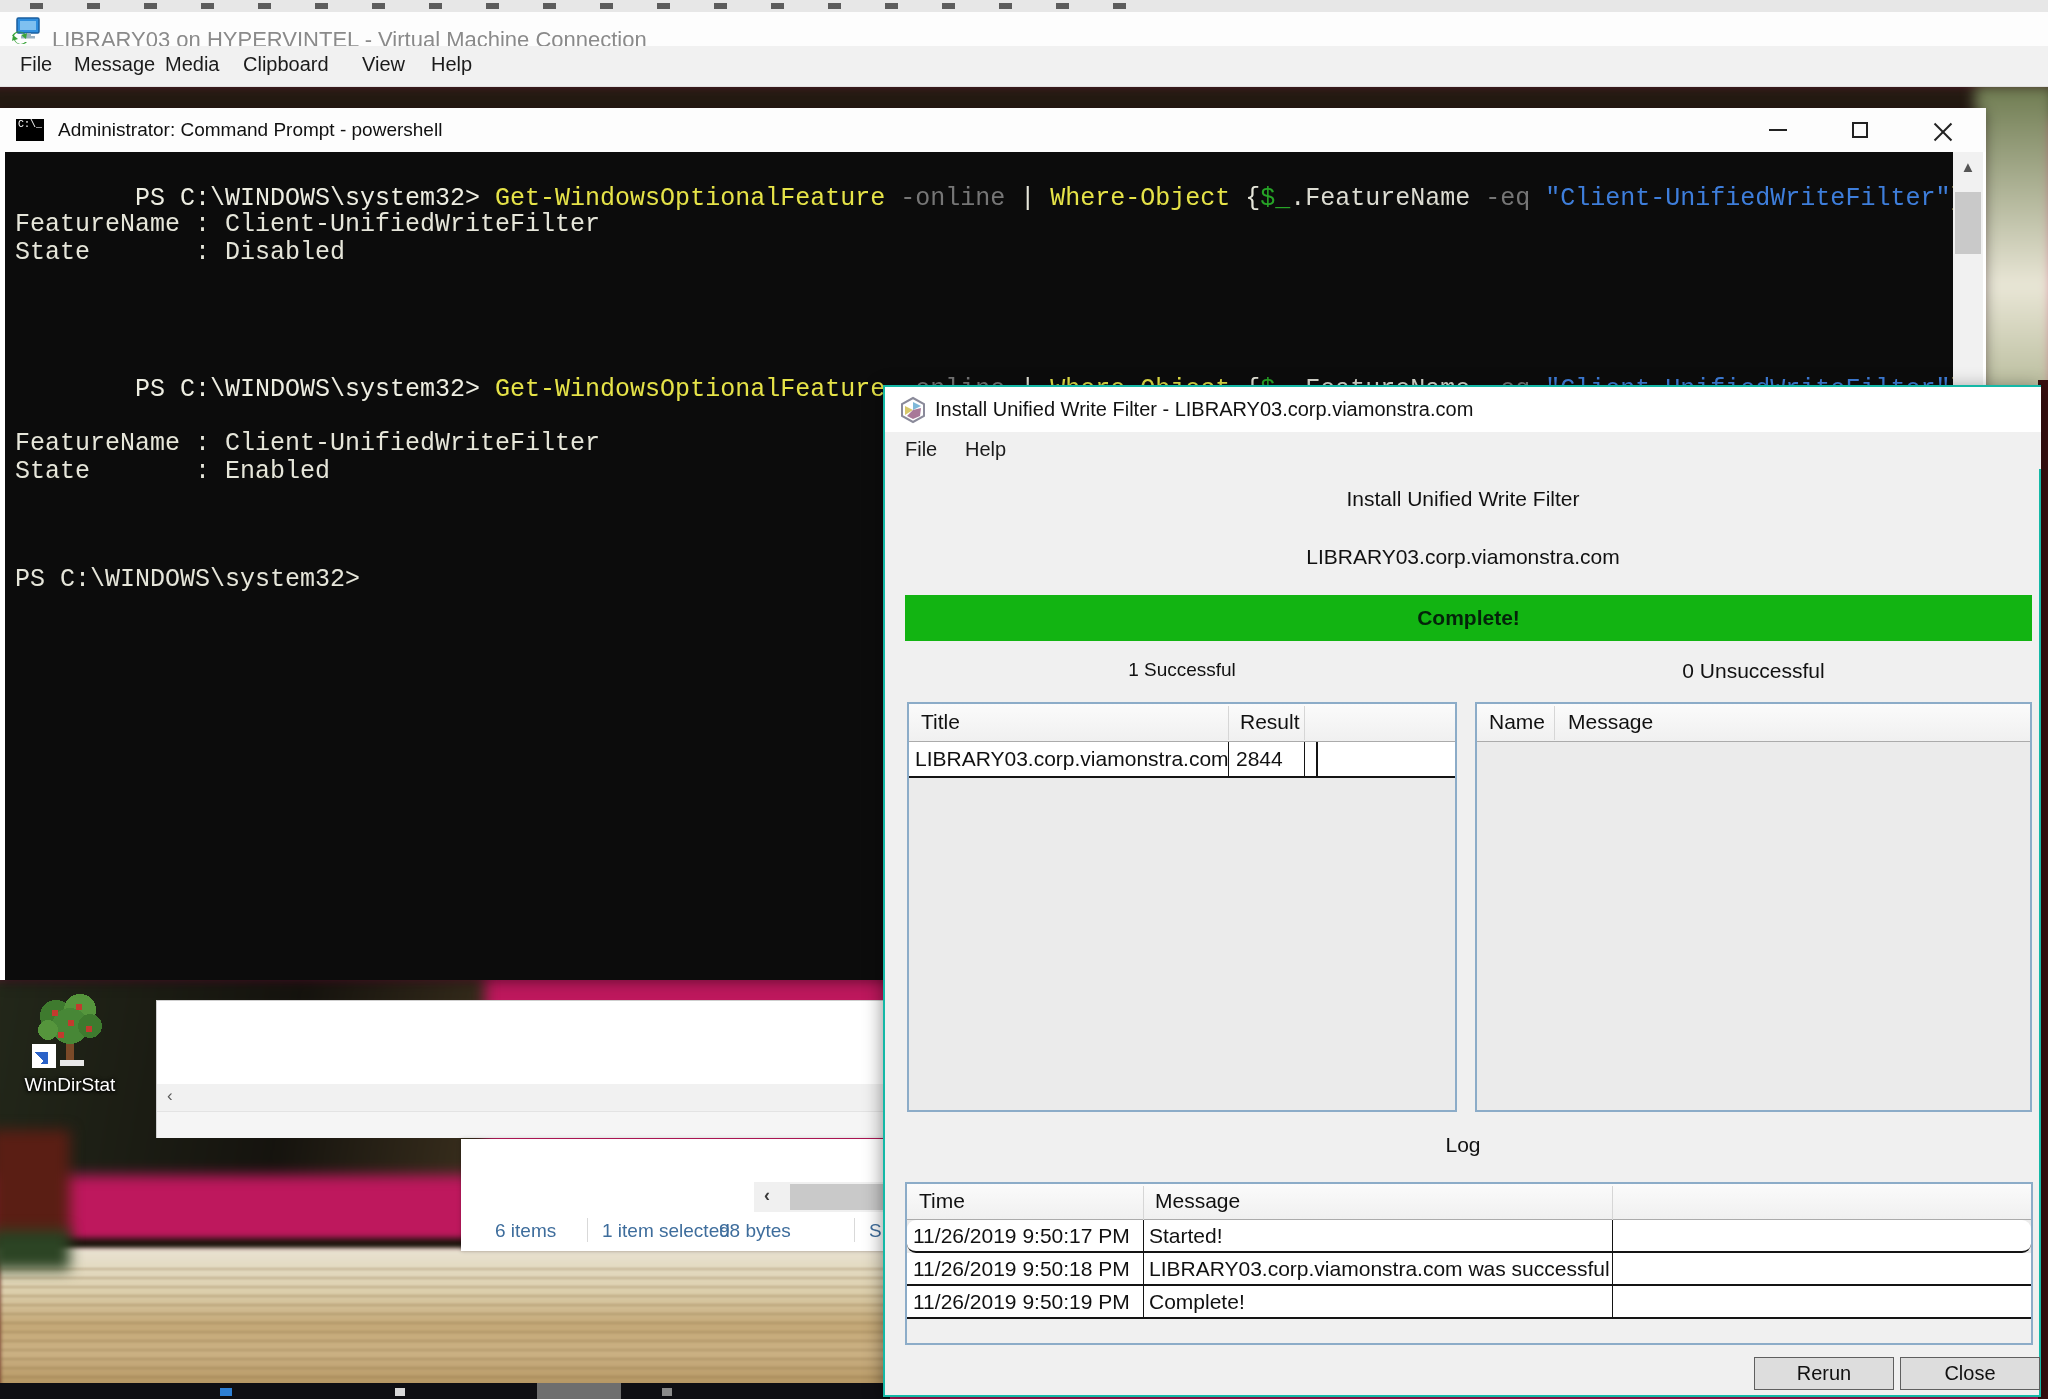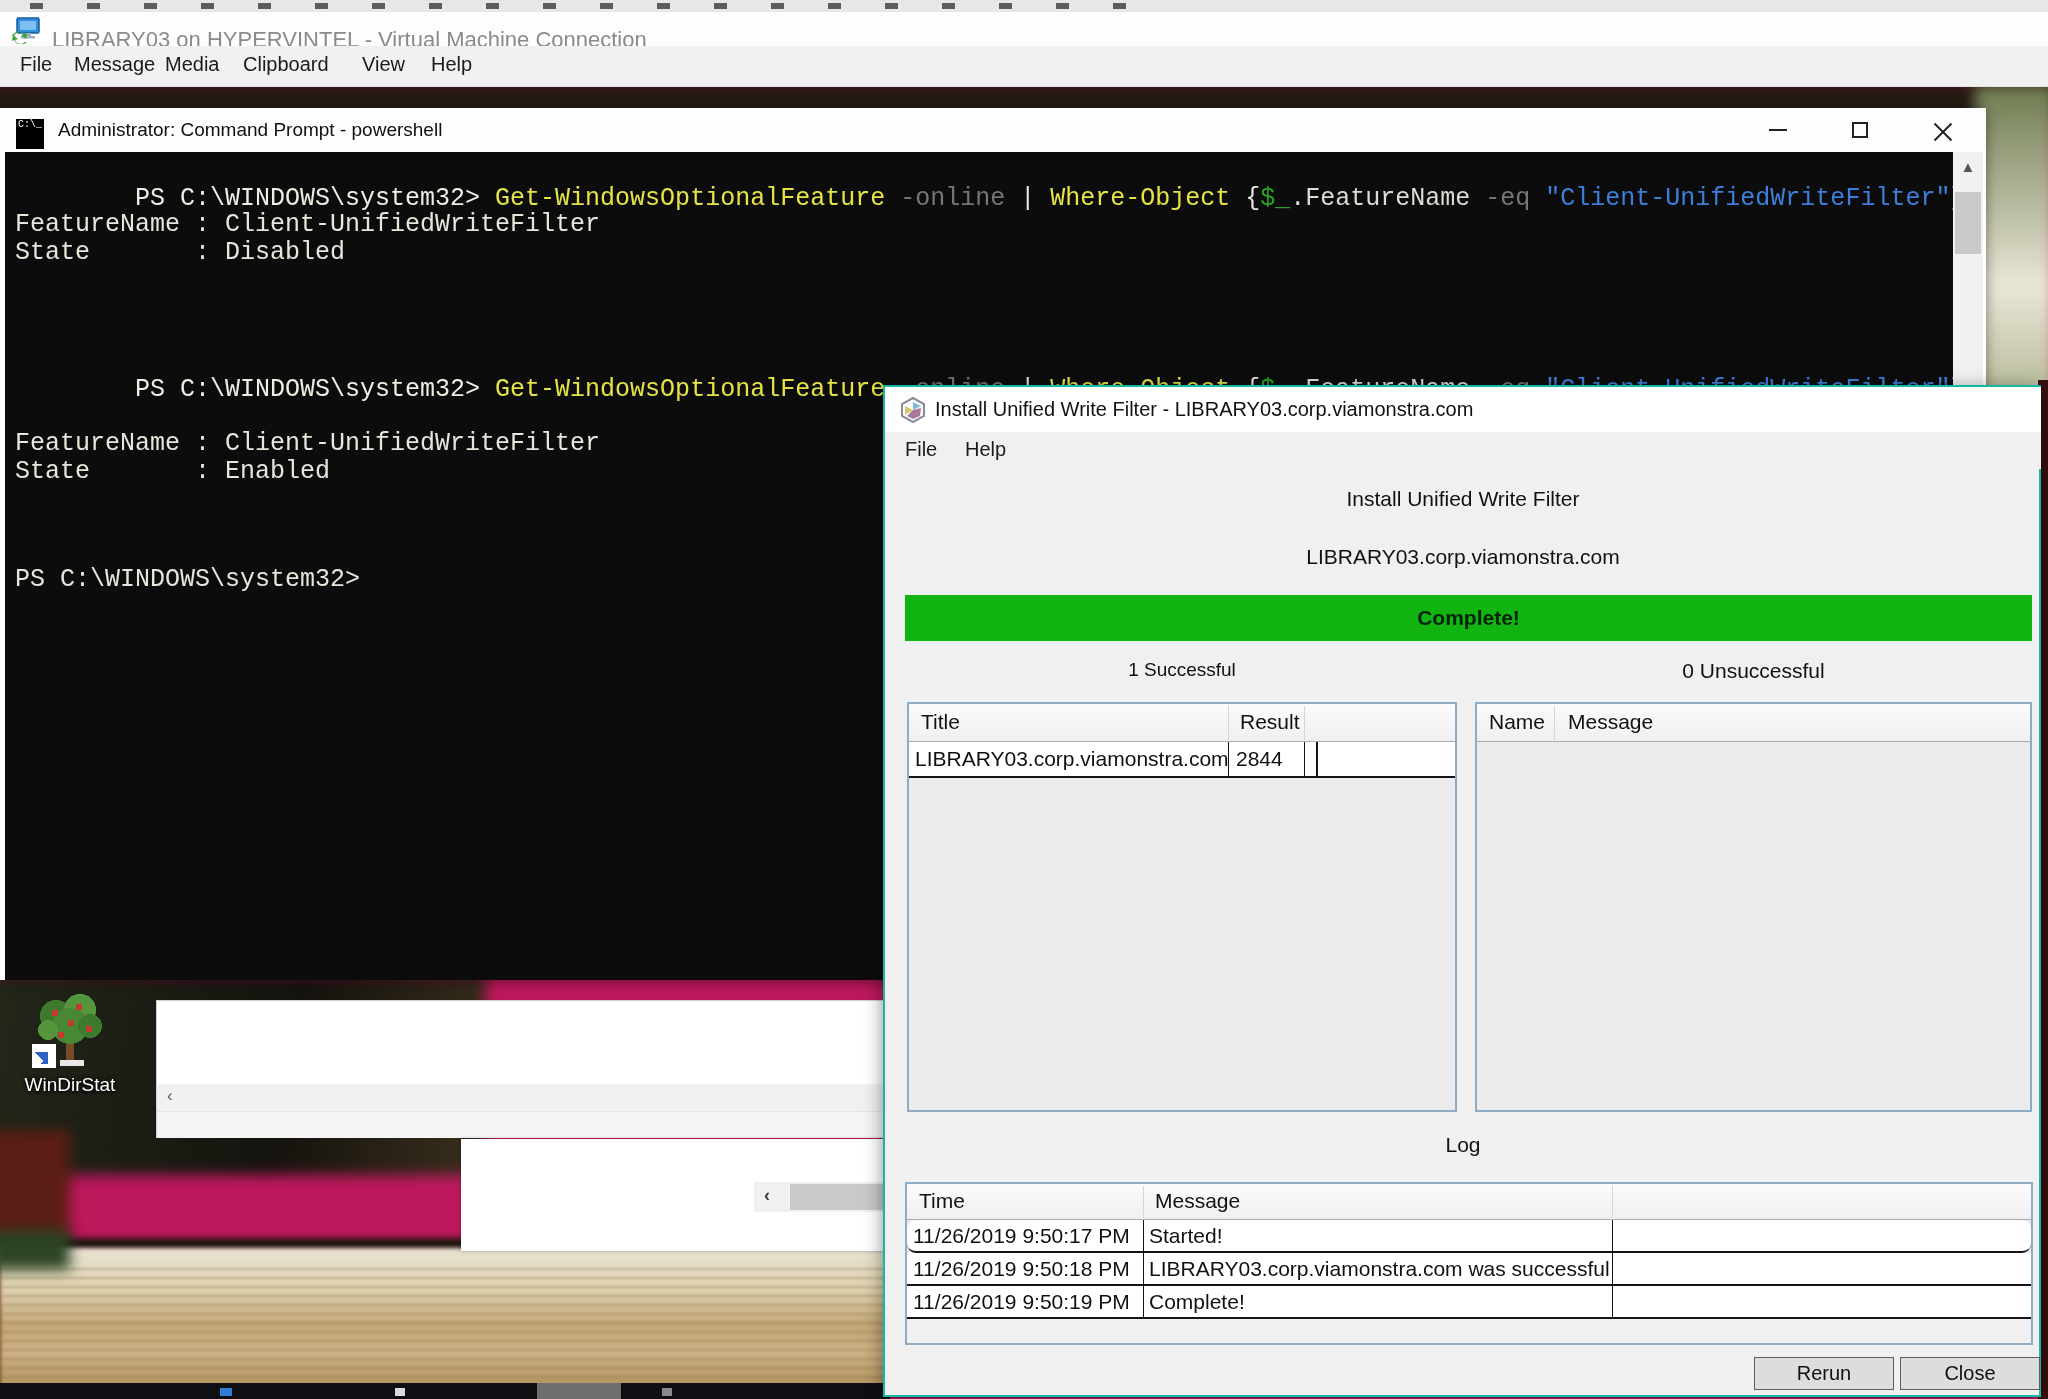--- a/index.html
+++ b/index.html
@@ -14,21 +14,21 @@
   #vm-dashes{left:30px;top:3px;width:1120px;height:6px;opacity:.8;
      background:repeating-linear-gradient(90deg,#3a3a3a 0 13px,transparent 13px 57px);}
   #vm-titlebar{left:0;top:12px;width:2048px;height:34px;background:#fdfdfd;}
   #vm-title{left:52px;top:15px;font-size:22px;color:#8a8a8a;white-space:nowrap;}
   #vm-menubar{left:0;top:46px;width:2048px;height:40px;background:#f1f1f1;border-bottom:1px solid #e2e2e2;}
   .vm-menu-item{position:absolute;top:7px;font-size:20px;color:#1b1b1b;}
   
   #console-win{left:0;top:108px;width:1986px;height:872px;background:#fff;box-shadow:0 3px 12px rgba(0,0,0,.4);}
   #console-titlebar{left:0;top:0;width:1986px;height:44px;background:#fdfdfd;}
   #console-title{left:58px;top:11px;font-size:19px;color:#111;white-space:nowrap;}
-  #console-icon{left:16px;top:11px;width:28px;height:30px;background:#000;color:#fff;
+  #console-icon{left:16px;top:11px;width:28px;height:22px;background:#000;color:#fff;
      font-family:"Liberation Mono",monospace;font-size:10px;line-height:11px;padding-left:2px;box-sizing:border-box;}
   .win-btn{position:absolute;top:0;width:62px;height:44px;display:flex;align-items:center;justify-content:center;}
   .glyph-min{width:18px;height:2px;background:#222;}
   .glyph-max{width:16px;height:16px;border:2px solid #222;box-sizing:border-box;background:transparent;}
   .glyph-close{position:relative;width:18px;height:18px;}
   .glyph-close:before,.glyph-close:after{content:"";position:absolute;left:8px;top:-1px;width:2px;height:24px;background:#222;}
   .glyph-close:before{transform:rotate(45deg);}
   .glyph-close:after{transform:rotate(-45deg);}
   #console-body{left:5px;top:44px;width:1948px;height:828px;background:#0c0c0c;overflow:hidden;}
   #console-scrollbar{left:1953px;top:44px;width:30px;height:828px;background:#f1f1f1;}
@@ -131,20 +131,28 @@
       <span class="abs" id="frag1-arrow">‹</span>
     </div>
     <div class="abs" id="frag1-footer"></div>
   </div>
 
   <div class="abs" id="frag2">
     <div class="abs" id="frag2-scrollarea">
       <span class="abs" id="frag2-arrow">‹</span>
       <div class="abs" id="frag2-thumb"></div>
     </div>
+    <div class="abs" id="frag2-status">
+      <span class="status-item" style="left:34px">6 items</span>
+      <div class="status-sep" style="left:126px"></div>
+      <span class="status-item" style="left:141px">1 item selected</span>
+      <span class="status-item" style="left:258px">98 bytes</span>
+      <div class="status-sep" style="left:393px"></div>
+      <span class="status-item" style="left:408px">S</span>
+    </div>
   </div>
 
   <div class="abs" id="windirstat">
     <svg class="abs" style="left:18px;top:0px;" width="76" height="80" viewBox="0 0 38 40" shape-rendering="crispEdges">
       <rect x="17" y="24" width="4" height="12" fill="#7a4a28"></rect>
       <rect x="14" y="34" width="12" height="3" fill="#e8e8e8"></rect>
       <circle cx="12" cy="12" r="8" fill="#3e7a2e"></circle>
       <circle cx="24" cy="9" r="8" fill="#55953c"></circle>
       <circle cx="19" cy="17" r="9" fill="#478736"></circle>
       <circle cx="29" cy="17" r="6" fill="#3e7a2e"></circle>

